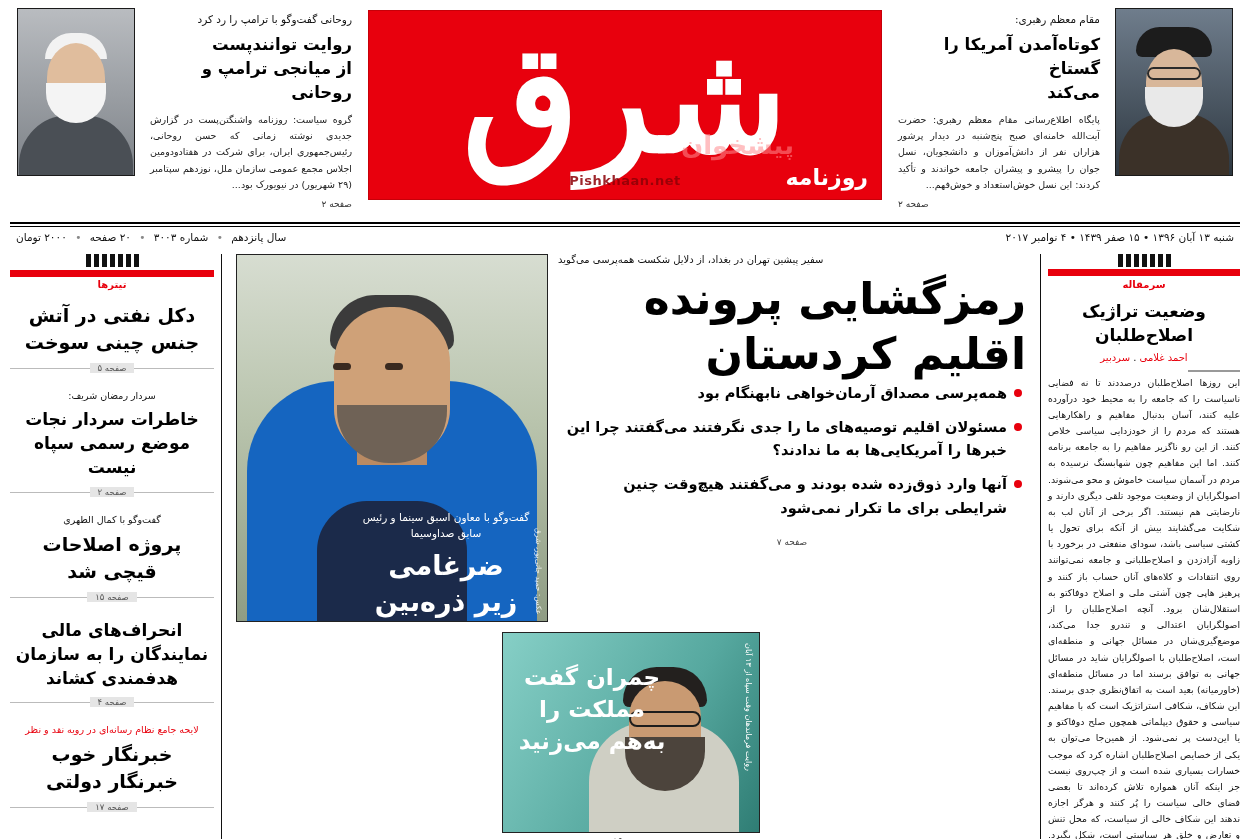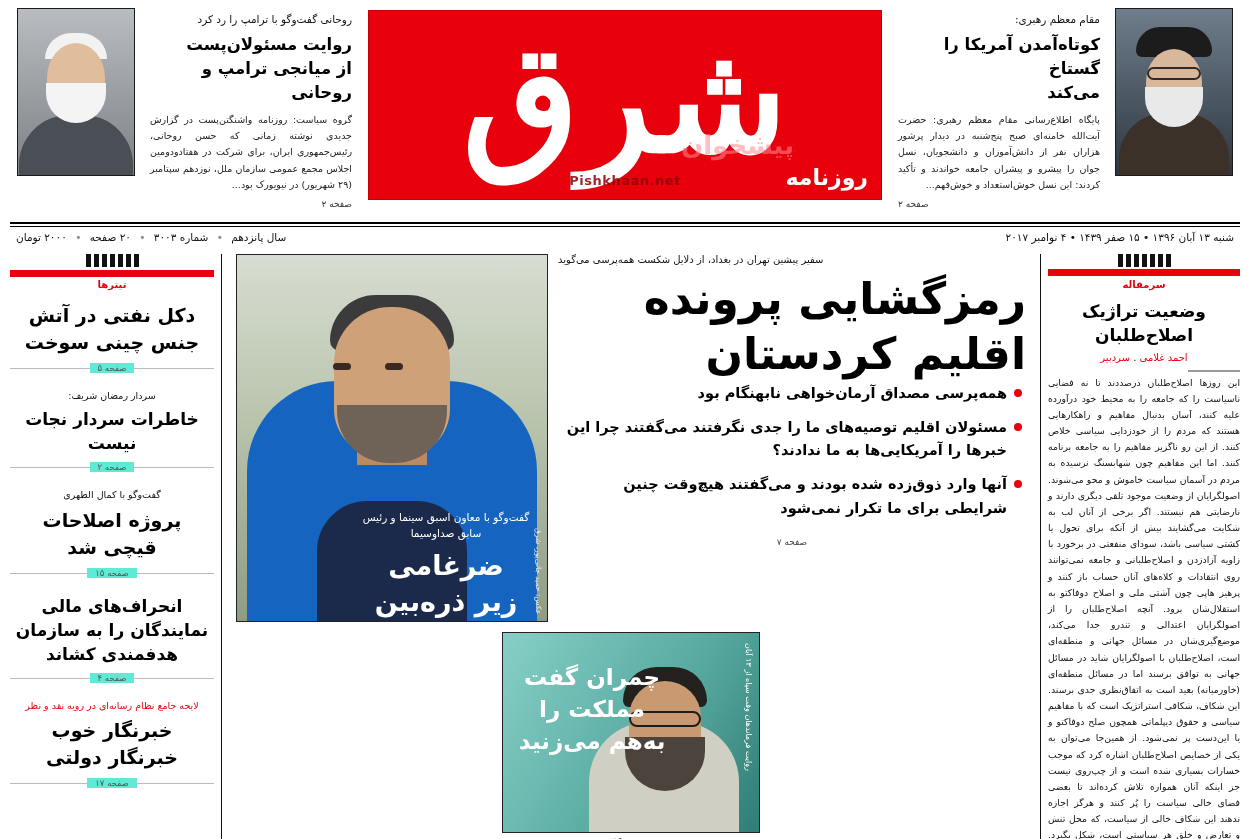--- a/index.html
+++ b/index.html
@@ -200,21 +200,21 @@
   .lc-item h3 {
     font-size: 19px; line-height: 1.42; text-align: center; font-weight: bold;
   }
   .lc-item h3.sm { font-size: 17px; }
   .lc-pageref {
     text-align: center; font-size: 8.5px; color: #555;
     border-top: 1px solid #bbb; margin-top: 6px; padding-top: 3px;
     position: relative;
   }
   .lc-pageref span {
-    background:#5eead4; padding: 0 8px; position: relative; top: -9px;
+    background:#e5e5e5; padding: 0 8px; position: relative; top: -9px;
   }
 
   
   .main-top {
     display: flex; flex-direction: row; gap: 10px; height: 368px;
   }
   .photo-main {
     width: 312px; height: 100%;
     border: 1px solid #222; position: relative; overflow: hidden;
     background: linear-gradient(#cfd9c6, #9fae94);
@@ -313,21 +313,21 @@
         <div class="logo-word">شرق</div>
         <div class="logo-wm2">پیشخوان</div>
         <div class="logo-sub">روزنامه</div>
         <div class="logo-watermark">Pishkhaan.net</div>
       </div>
     </div>
 
     <div class="mh-col-text">
       <div class="kicker">روحانی گفت‌وگو با ترامپ را رد کرد</div>
       <div class="mh-head">
-        <div>روایت مسئولان‌پست</div>
+        <div>روایت توانند‌پست</div>
         <div>از میانجی ترامپ و روحانی</div>
       </div>
       <div class="mh-body">گروه سیاست: روزنامه واشنگتن‌پست در گزارش جدیدی نوشته زمانی که حسن روحانی، رئیس‌جمهوری ایران، برای شرکت در هفتادودومین اجلاس مجمع عمومی سازمان ملل، نوزدهم سپتامبر (۲۹ شهریور) در نیویورک بود...</div>
       <div class="page-ref rightside">صفحه ۲</div>
     </div>
 
     <div class="mh-right">
       <div class="portrait-box rouhani ro">
         <span class="p-body"></span>
         <span class="p-hair"></span>
@@ -460,20 +460,21 @@
 
       <div class="lc-item">
         <h3>دکل نفتی در آتش</h3>
         <h3>جنس چینی سوخت</h3>
       </div>
       <div class="lc-pageref"><span>صفحه ۵</span></div>
 
       <div class="lc-item">
         <div class="eyebrow">سردار رمضان شریف:</div>
         <h3 class="sm">خاطرات سردار نجات</h3>
+        <h3 class="sm">موضع رسمی سپاه</h3>
         <h3 class="sm">نیست</h3>
       </div>
       <div class="lc-pageref"><span>صفحه ۲</span></div>
 
       <div class="lc-item">
         <div class="eyebrow">گفت‌وگو با کمال الطهری</div>
         <h3>پروژه اصلاحات</h3>
         <h3>قیچی شد</h3>
       </div>
       <div class="lc-pageref"><span>صفحه ۱۵</span></div>

